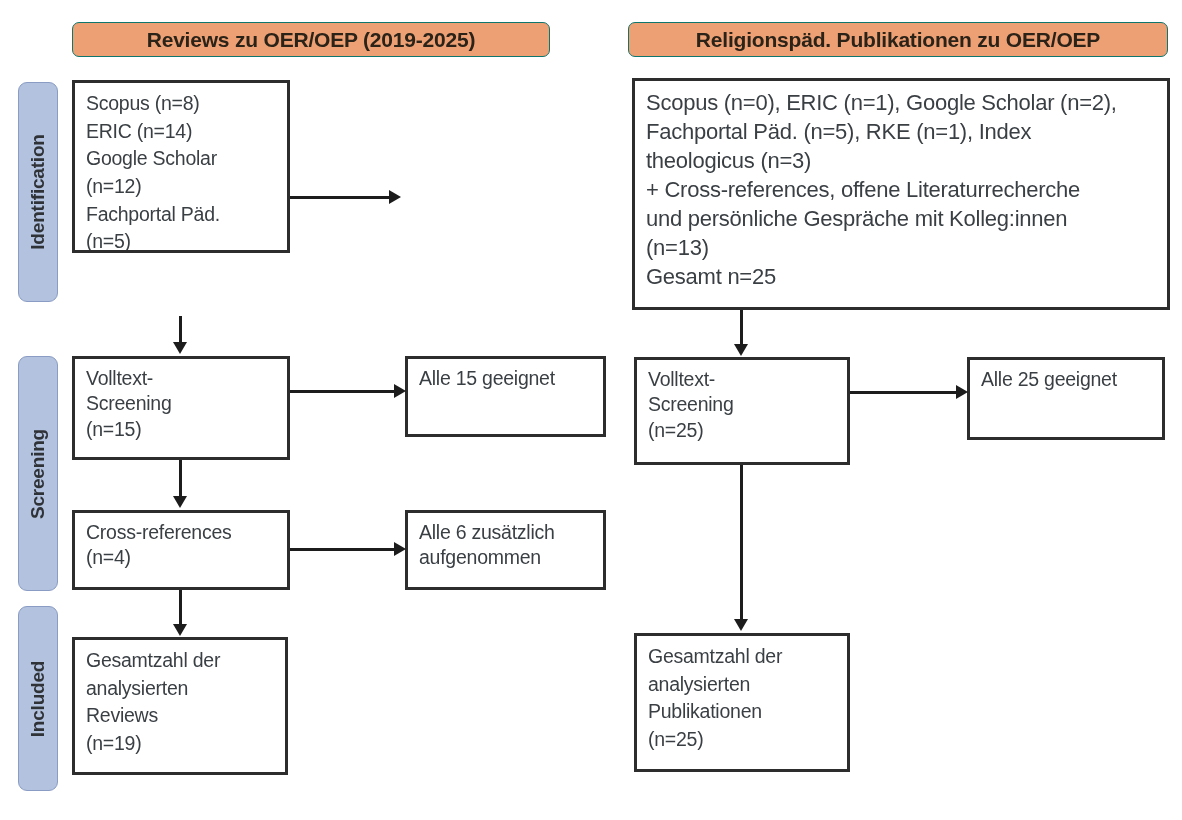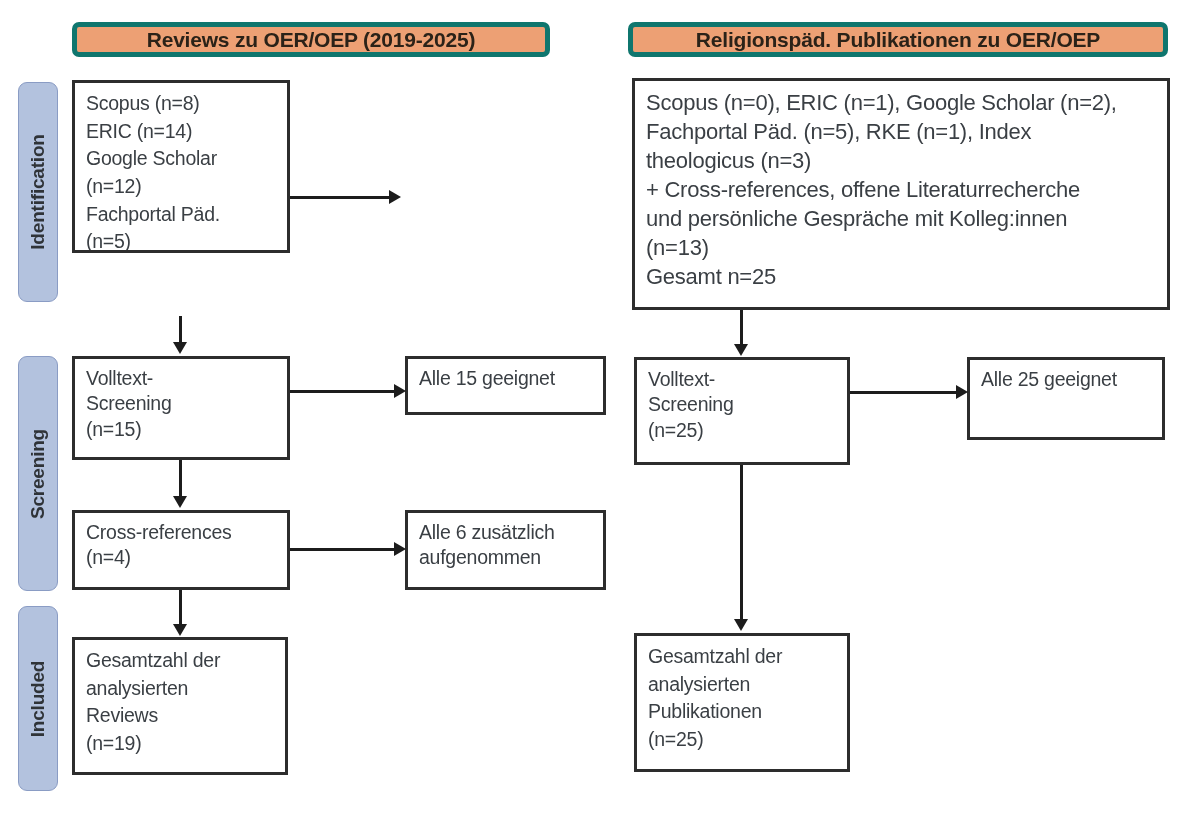--- a/index.html
+++ b/index.html
@@ -15,21 +15,21 @@
     width: 1182px;
     height: 820px;
     background: #ffffff;
     overflow: hidden;
   }
 
   
   .col-header {
     position: absolute;
     background: #eda074;
-    border: 5px solid #0f766e;
+    border: 1px solid #0f766e;
     border-radius: 7px;
     color: #2b2218;
     font-weight: bold;
     font-size: 21px;
     letter-spacing: -0.2px;
     display: flex;
     align-items: center;
     justify-content: center;
     text-align: center;
     box-sizing: border-box;
@@ -131,21 +131,21 @@
   <div class="conn-h" style="left:290px; top:196px; width:100px;"></div>
   <div class="arrow-right" style="left:389px; top:190px;"></div>
 
   <div class="conn-v" style="left:179px; top:316px; height:28px;"></div>
   <div class="arrow-down" style="left:173px; top:342px;"></div>
 
   <div class="flow-box" style="left:72px; top:356px; width:218px; height:104px;">Volltext-
 Screening
 (n=15)</div>
 
-  <div class="flow-box" style="left:405px; top:356px; width:201px; height:59px;">Alle 15 geeignet</div>
+  <div class="flow-box" style="left:405px; top:356px; width:201px; height:81px;">Alle 15 geeignet</div>
 
   <div class="conn-h" style="left:290px; top:390px; width:105px;"></div>
   <div class="arrow-right" style="left:394px; top:384px;"></div>
 
   <div class="conn-v" style="left:179px; top:460px; height:38px;"></div>
   <div class="arrow-down" style="left:173px; top:496px;"></div>
 
   <div class="flow-box" style="left:72px; top:510px; width:218px; height:80px;">Cross-references
 (n=4)</div>
 

